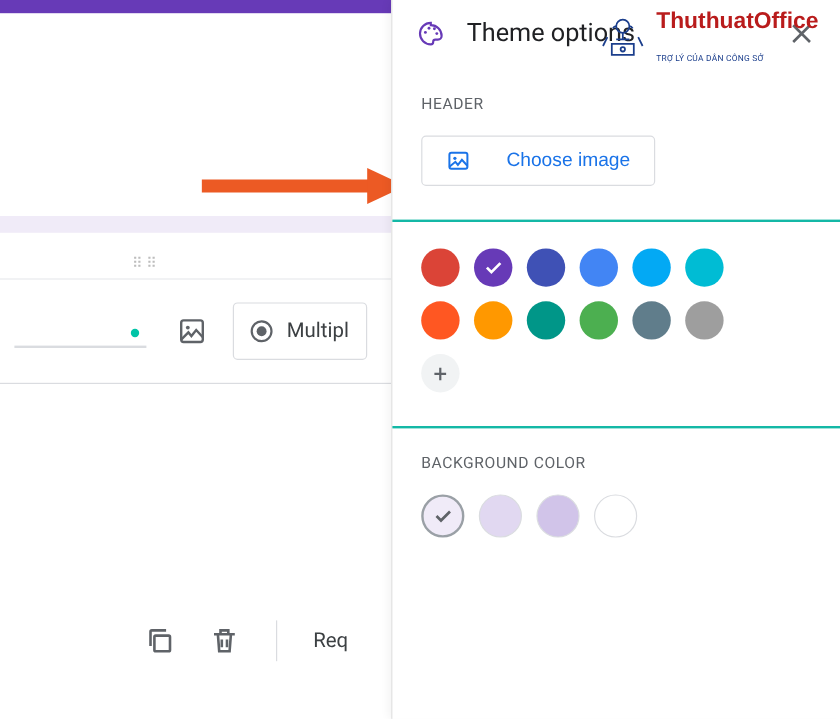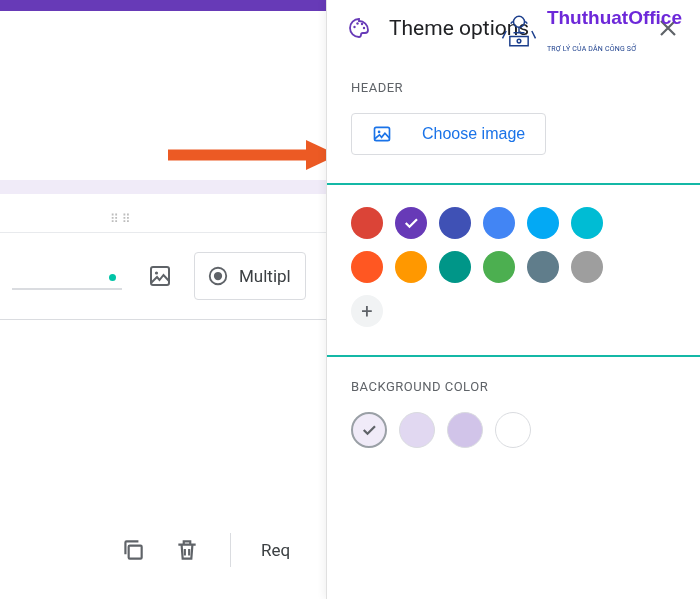--- a/index.html
+++ b/index.html
@@ -88,21 +88,21 @@
     color: #3c4043;
     flex: 0 0 auto;
   }
   .radio-icon {
     width: 22px; height: 22px;
   }
 
   
   .bottom-toolbar {
     position: absolute;
-    bottom: 32px;
+    bottom: 48px;
     left: 120px;
     display: flex;
     align-items: center;
     gap: 28px;
   }
   .tb-btn {
     width: 26px; height: 26px;
     color: #5f6368;
   }
   .tb-divider {
@@ -233,21 +233,21 @@
     right: 18px;
     display: flex;
     align-items: center;
     gap: 6px;
     z-index: 50;
   }
   .wm-text {
     font-family: Arial, sans-serif;
     font-weight: 700;
     font-size: 19px;
-    color: #6d28d9;
+    color: #b91c1c;
     line-height: 1;
   }
   .wm-sub {
     font-size: 7px;
     color: #1b3e8c;
     letter-spacing: 0.2px;
     margin-top: 18px;
   }
   .wm-icon { width: 44px; height: 44px; color:#1b3e8c; }
 

